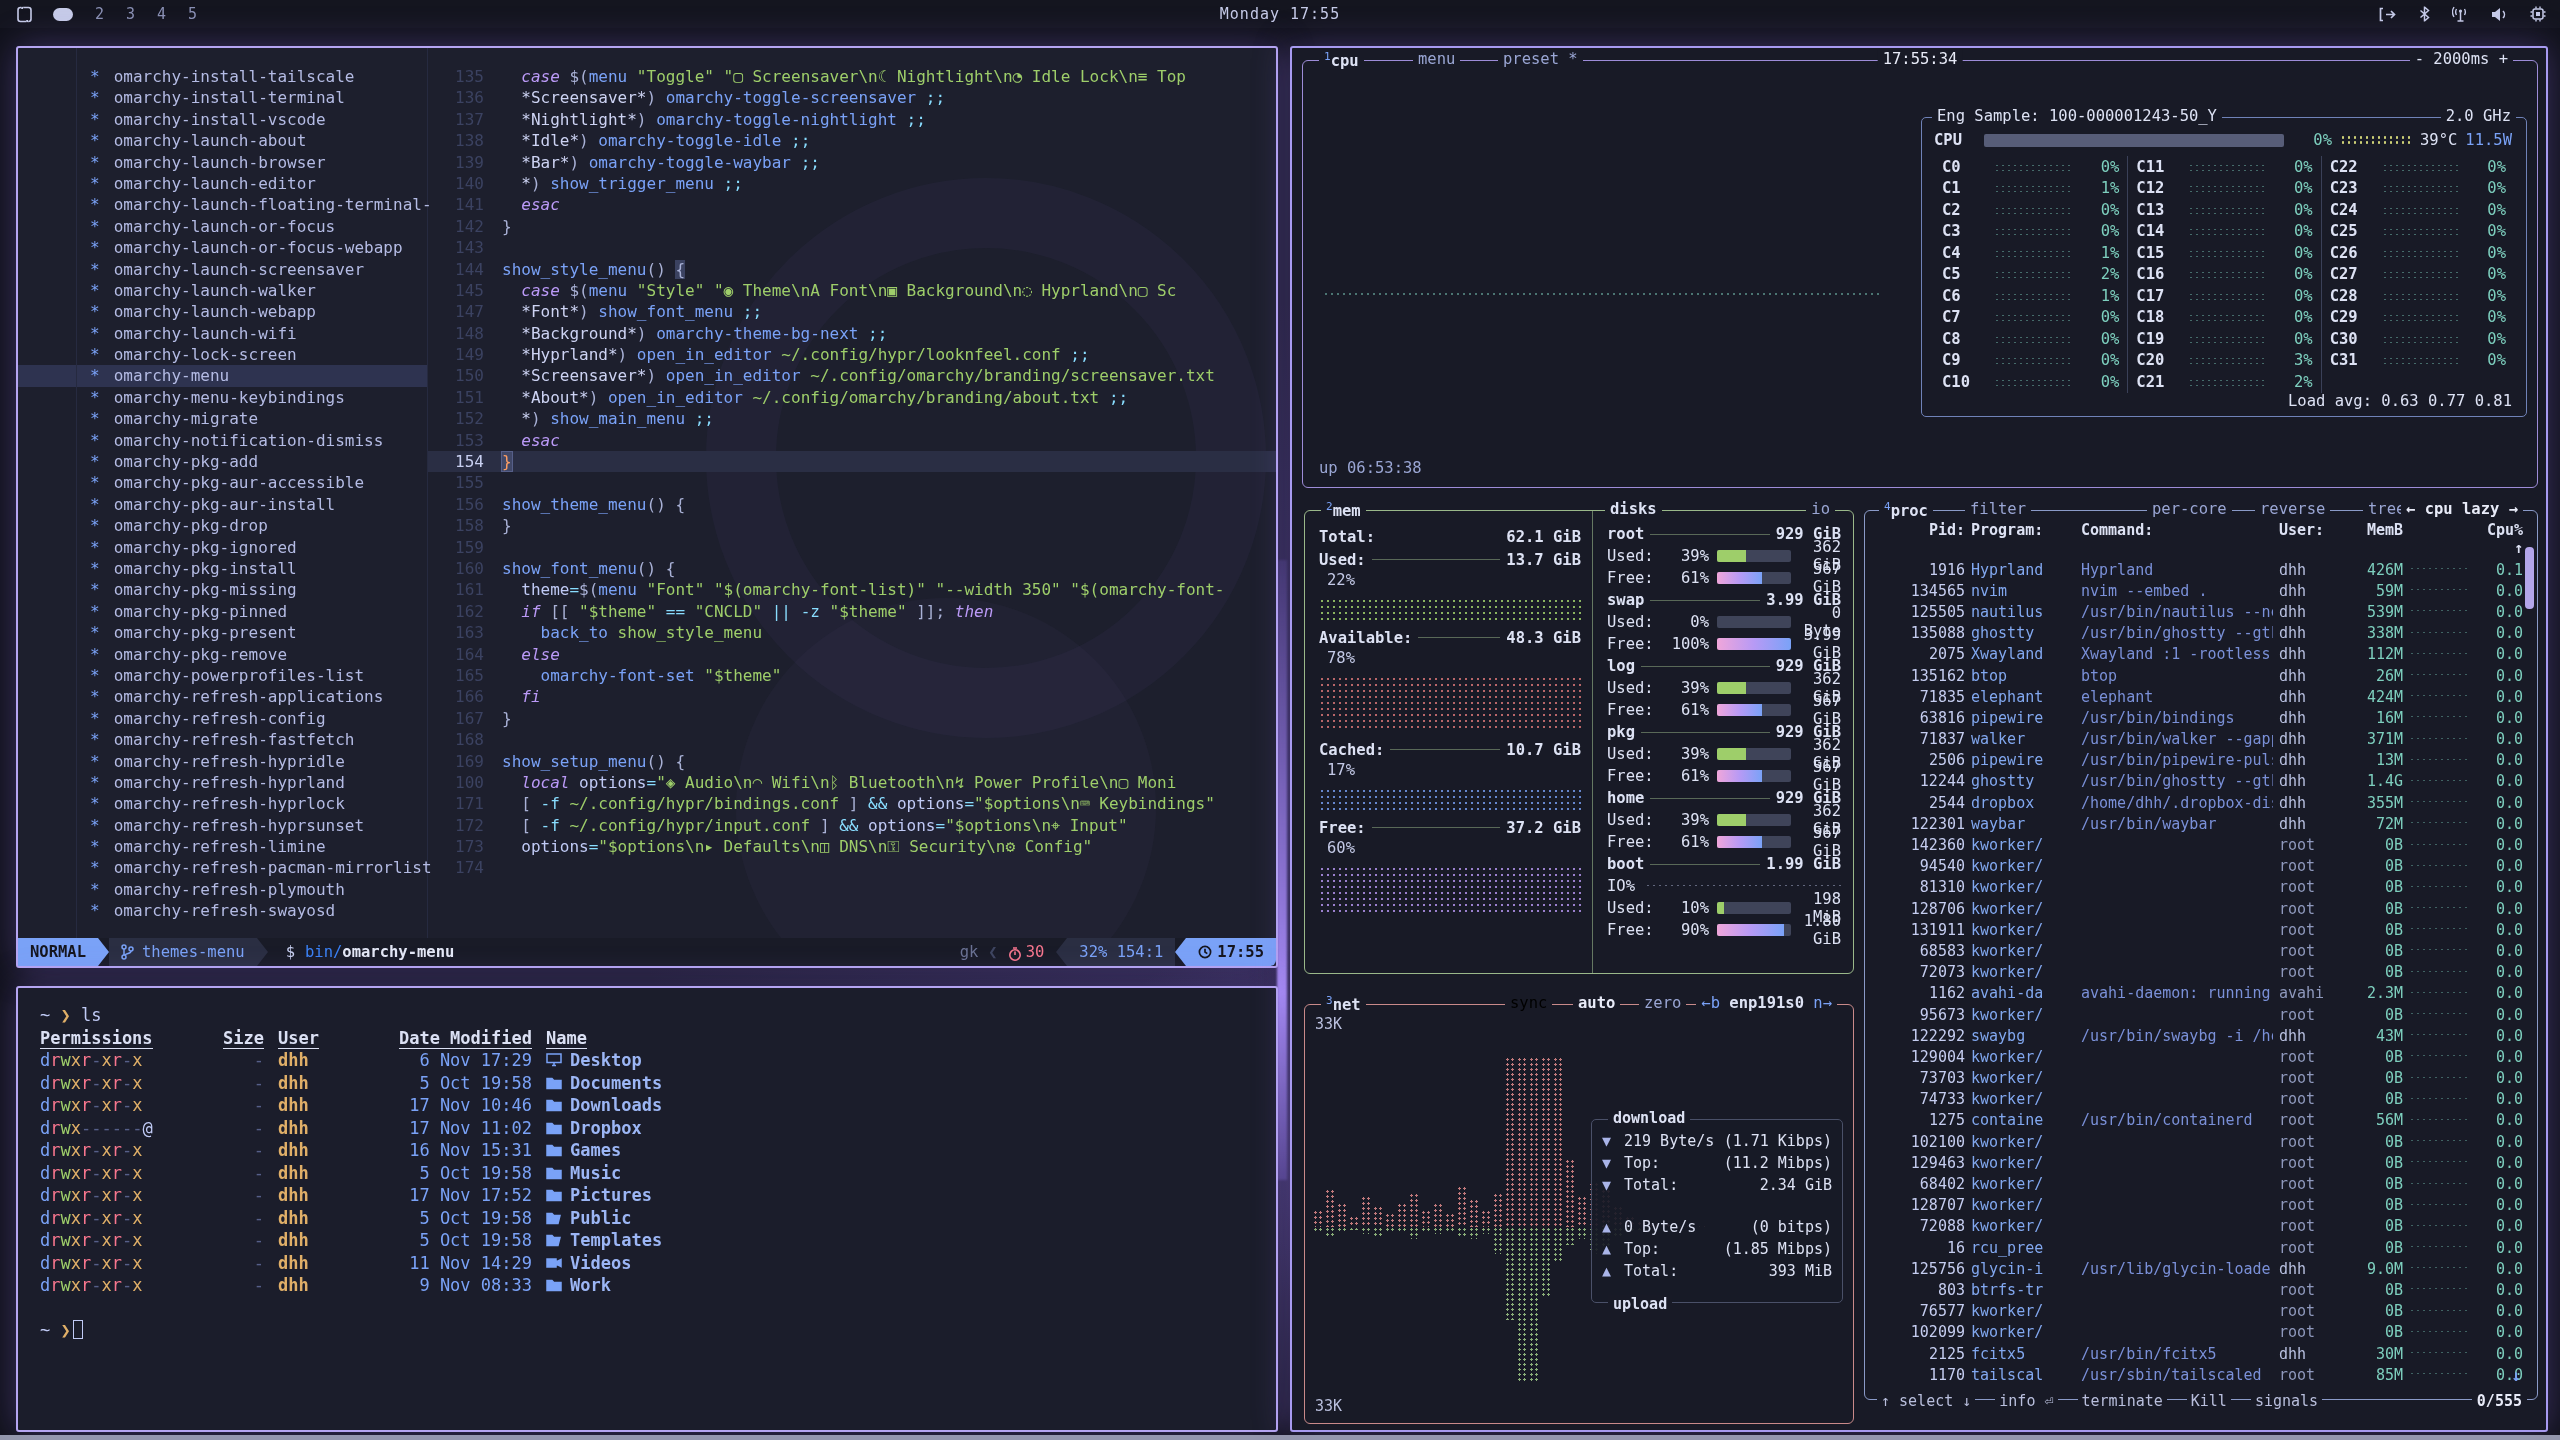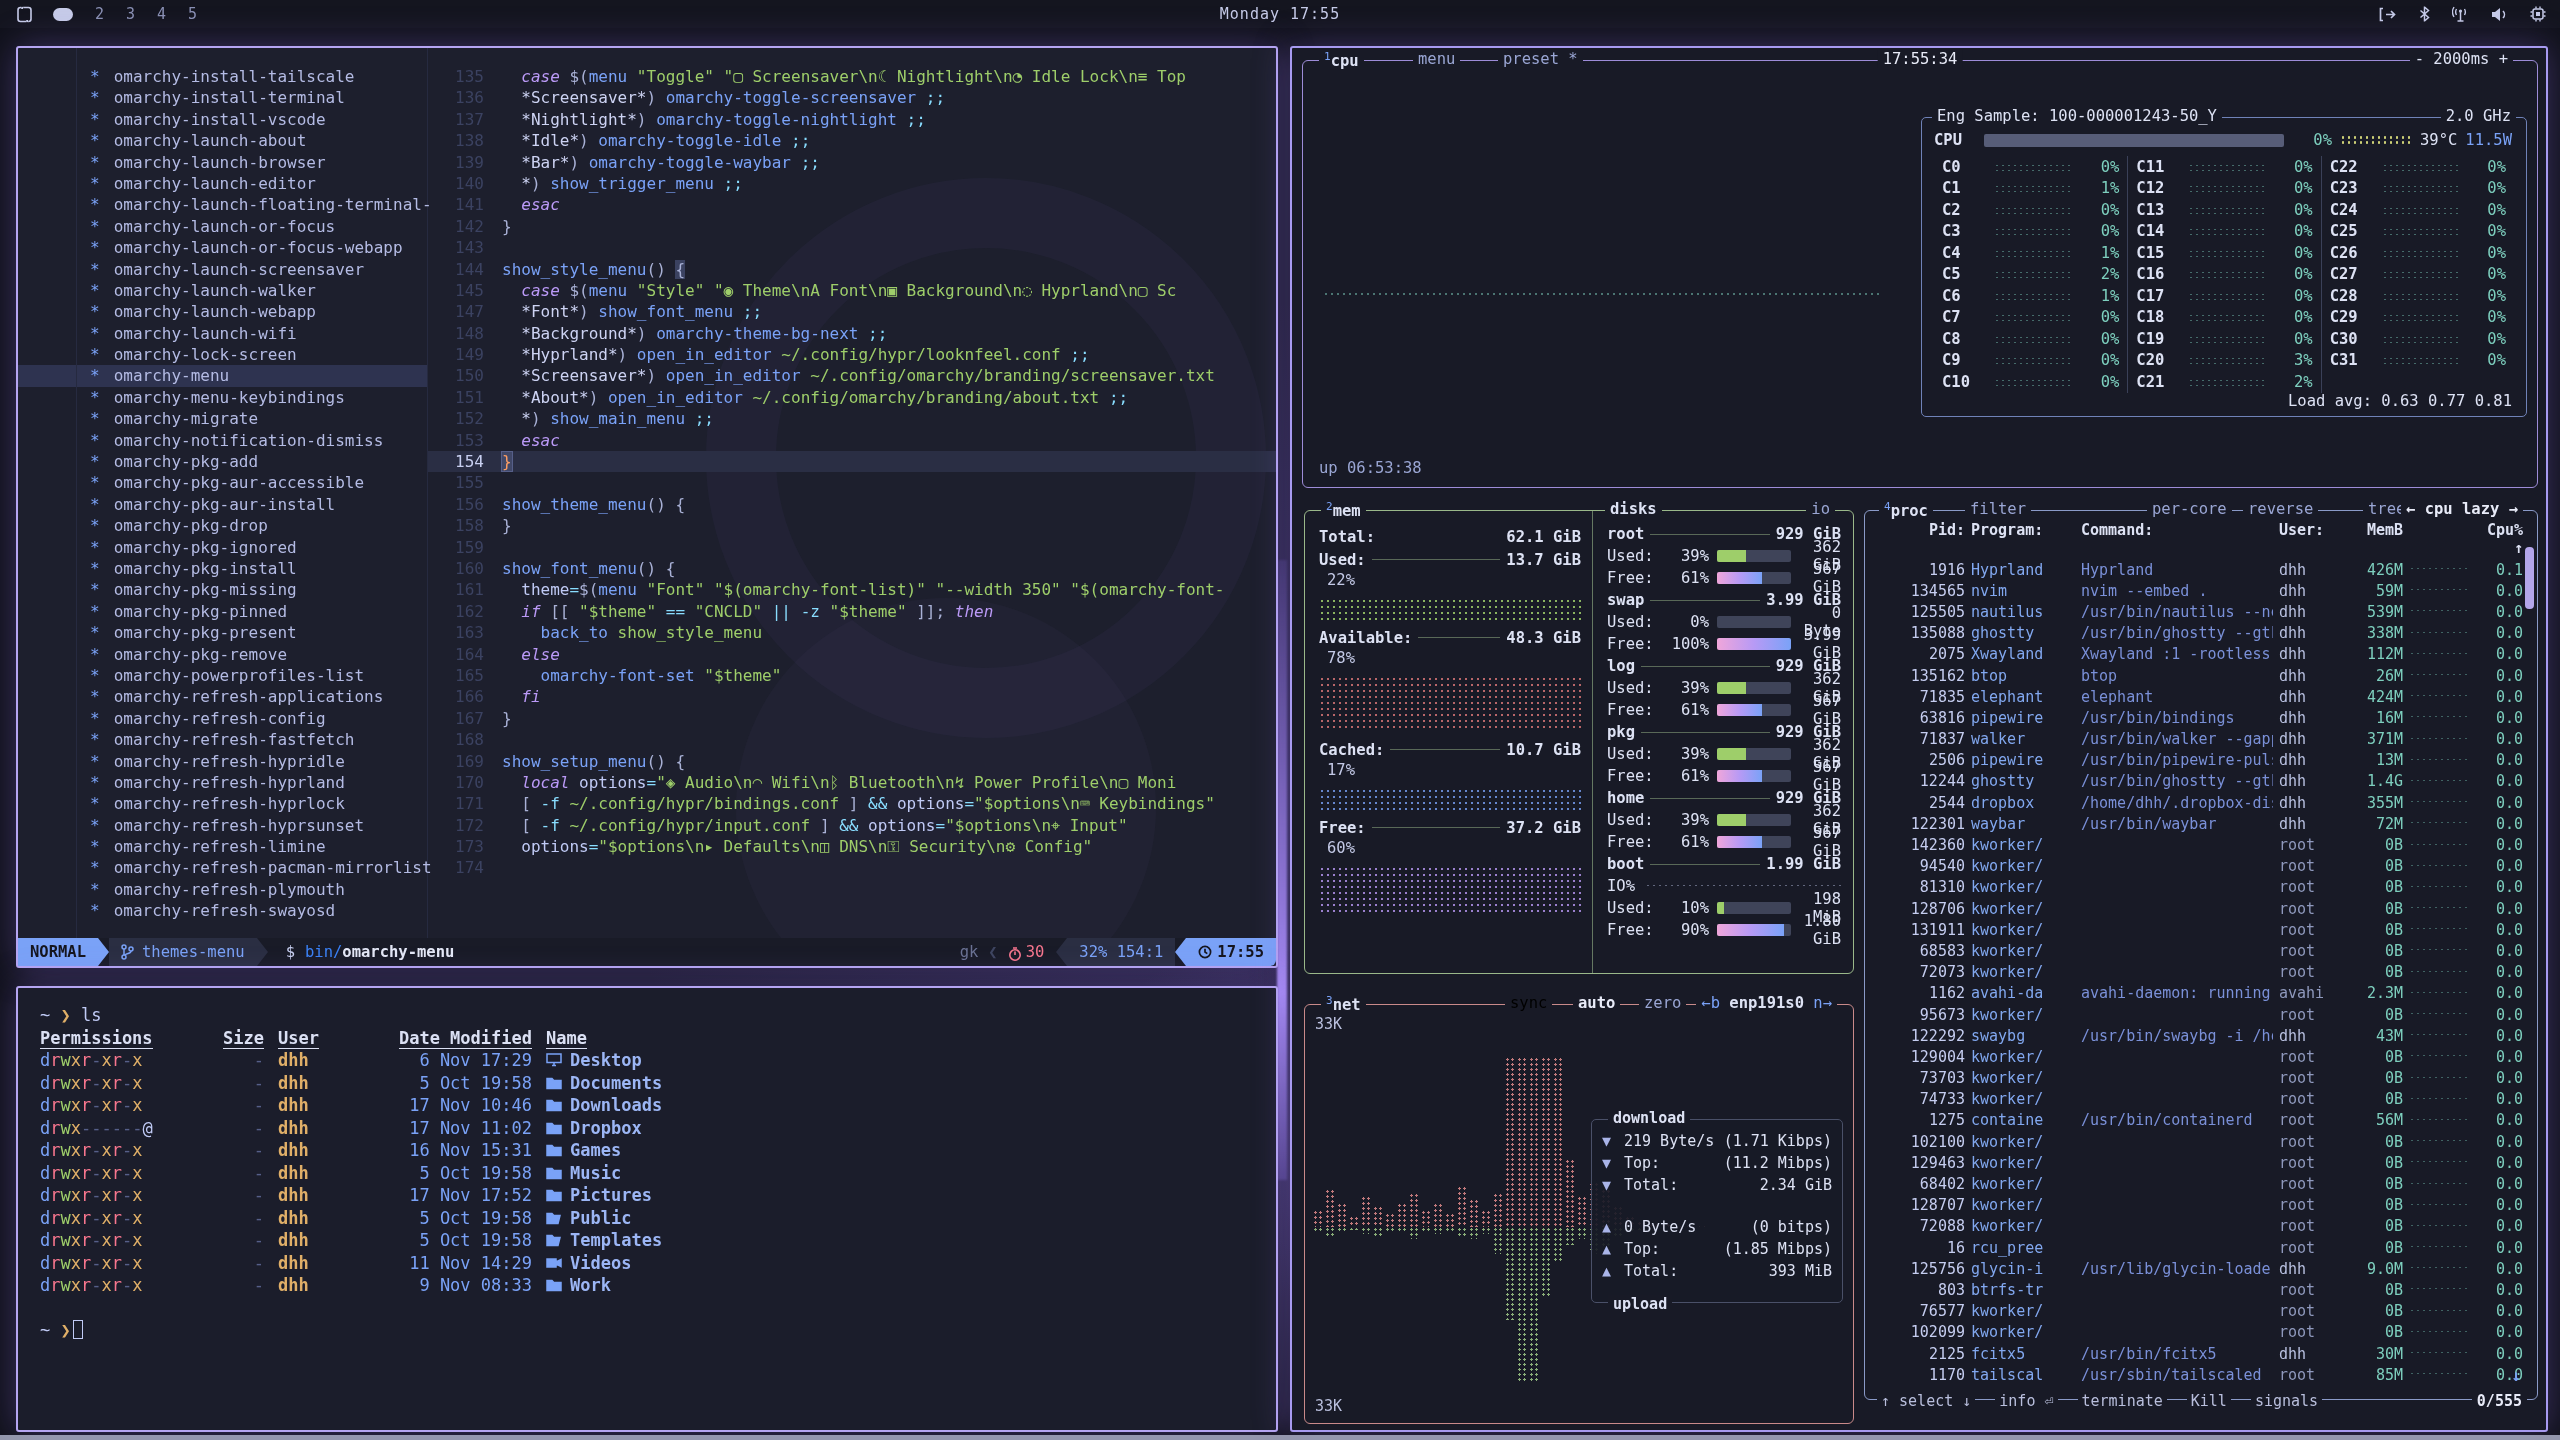--- a/index.html
+++ b/index.html
@@ -306,21 +306,21 @@
             <div class="code-row"><span class="lnum">160</span><span class="ltext"><span class="tk-fn">show_font_menu</span><span class="tk-fg">() {</span></span></div>
             <div class="code-row"><span class="lnum">161</span><span class="ltext"><span class="tk-ws">  </span><span class="tk-var">theme</span><span class="tk-op2">=</span><span class="tk-fg">$(</span><span class="tk-fn">menu</span><span class="tk-str"> "Font" "$(omarchy-font-list)" "--width 350" "$(omarchy-font-</span></span></div>
             <div class="code-row"><span class="lnum">162</span><span class="ltext"><span class="tk-ws">  </span><span class="tk-kw">if</span><span class="tk-fg"> [[ </span><span class="tk-str">"$theme"</span><span class="tk-op2"> == </span><span class="tk-str">"CNCLD"</span><span class="tk-op2"> || </span><span class="tk-flag">-z</span><span class="tk-str"> "$theme"</span><span class="tk-fg"> ]]; </span><span class="tk-kw">then</span></span></div>
             <div class="code-row"><span class="lnum">163</span><span class="ltext"><span class="tk-ws">    </span><span class="tk-fn">back_to</span><span class="tk-str"> show_style_menu</span></span></div>
             <div class="code-row"><span class="lnum">164</span><span class="ltext"><span class="tk-ws">  </span><span class="tk-kw">else</span></span></div>
             <div class="code-row"><span class="lnum">165</span><span class="ltext"><span class="tk-ws">    </span><span class="tk-cmd">omarchy-font-set</span><span class="tk-str"> "$theme"</span></span></div>
             <div class="code-row"><span class="lnum">166</span><span class="ltext"><span class="tk-ws">  </span><span class="tk-kw">fi</span></span></div>
             <div class="code-row"><span class="lnum">167</span><span class="ltext"><span class="tk-fg">}</span></span></div>
             <div class="code-row"><span class="lnum">168</span><span class="ltext"></span></div>
             <div class="code-row"><span class="lnum">169</span><span class="ltext"><span class="tk-fn">show_setup_menu</span><span class="tk-fg">() {</span></span></div>
-            <div class="code-row"><span class="lnum">170</span><span class="ltext"><span class="tk-ws">  </span><span class="tk-kw">local</span><span class="tk-var"> options</span><span class="tk-op2">=</span><span class="tk-str">"◈ Audio\n◠ Wifi\nᛒ Bluetooth\n↯ Power Profile\n▢ Moni</span></span></div>
+            <div class="code-row"><span class="lnum">100</span><span class="ltext"><span class="tk-ws">  </span><span class="tk-kw">local</span><span class="tk-var"> options</span><span class="tk-op2">=</span><span class="tk-str">"◈ Audio\n◠ Wifi\nᛒ Bluetooth\n↯ Power Profile\n▢ Moni</span></span></div>
             <div class="code-row"><span class="lnum">171</span><span class="ltext"><span class="tk-ws">  </span><span class="tk-fg">[ </span><span class="tk-flag">-f</span><span class="tk-str"> ~/.config/hypr/bindings.conf</span><span class="tk-fg"> ] </span><span class="tk-op2">&amp;&amp;</span><span class="tk-var"> options</span><span class="tk-op2">=</span><span class="tk-str">"$options\n⌨ Keybindings"</span></span></div>
             <div class="code-row"><span class="lnum">172</span><span class="ltext"><span class="tk-ws">  </span><span class="tk-fg">[ </span><span class="tk-flag">-f</span><span class="tk-str"> ~/.config/hypr/input.conf</span><span class="tk-fg"> ] </span><span class="tk-op2">&amp;&amp;</span><span class="tk-var"> options</span><span class="tk-op2">=</span><span class="tk-str">"$options\n⌖ Input"</span></span></div>
             <div class="code-row"><span class="lnum">173</span><span class="ltext"><span class="tk-ws">  </span><span class="tk-var">options</span><span class="tk-op2">=</span><span class="tk-str">"$options\n▸ Defaults\n◫ DNS\n⚿ Security\n⚙ Config"</span></span></div>
             <div class="code-row"><span class="lnum">174</span><span class="ltext"></span></div>
           </div>
       </div>
     </div>
     <div class="nv-status">
       <span class="seg seg-mode">NORMAL</span>
         <span class="arr arr-mode"></span>
@@ -1100,21 +1100,21 @@
             </div>
           </div>
         <span class="ni-title ni-bot">upload</span>
       </div>
     </div>
 
     <div class="bx bx-proc">
       <span class="bt-label" style="left:14px"><span class="sup">4</span><b>proc</b></span>
       <span class="bt-label btn" style="left:100px">filter</span>
       <span class="bt-label btn" style="left:282px">per-core</span>
-      <span class="bt-label btn" style="left:378px">reverse</span>
+      <span class="bt-label btn" style="left:390px">reverse</span>
       <span class="bt-label btn" style="left:498px">tree</span>
       <span class="bt-label" style="right:14px;color:#e8ebf8;font-weight:bold">← cpu lazy →</span>
       <div class="proc-head">
         <div class="rj">Pid:</div>
         <div>Program:</div>
         <div>Command:</div>
         <div>User:</div>
         <div class="rj">MemB</div>
         <div></div>
         <div class="rj">Cpu% ↑</div>

